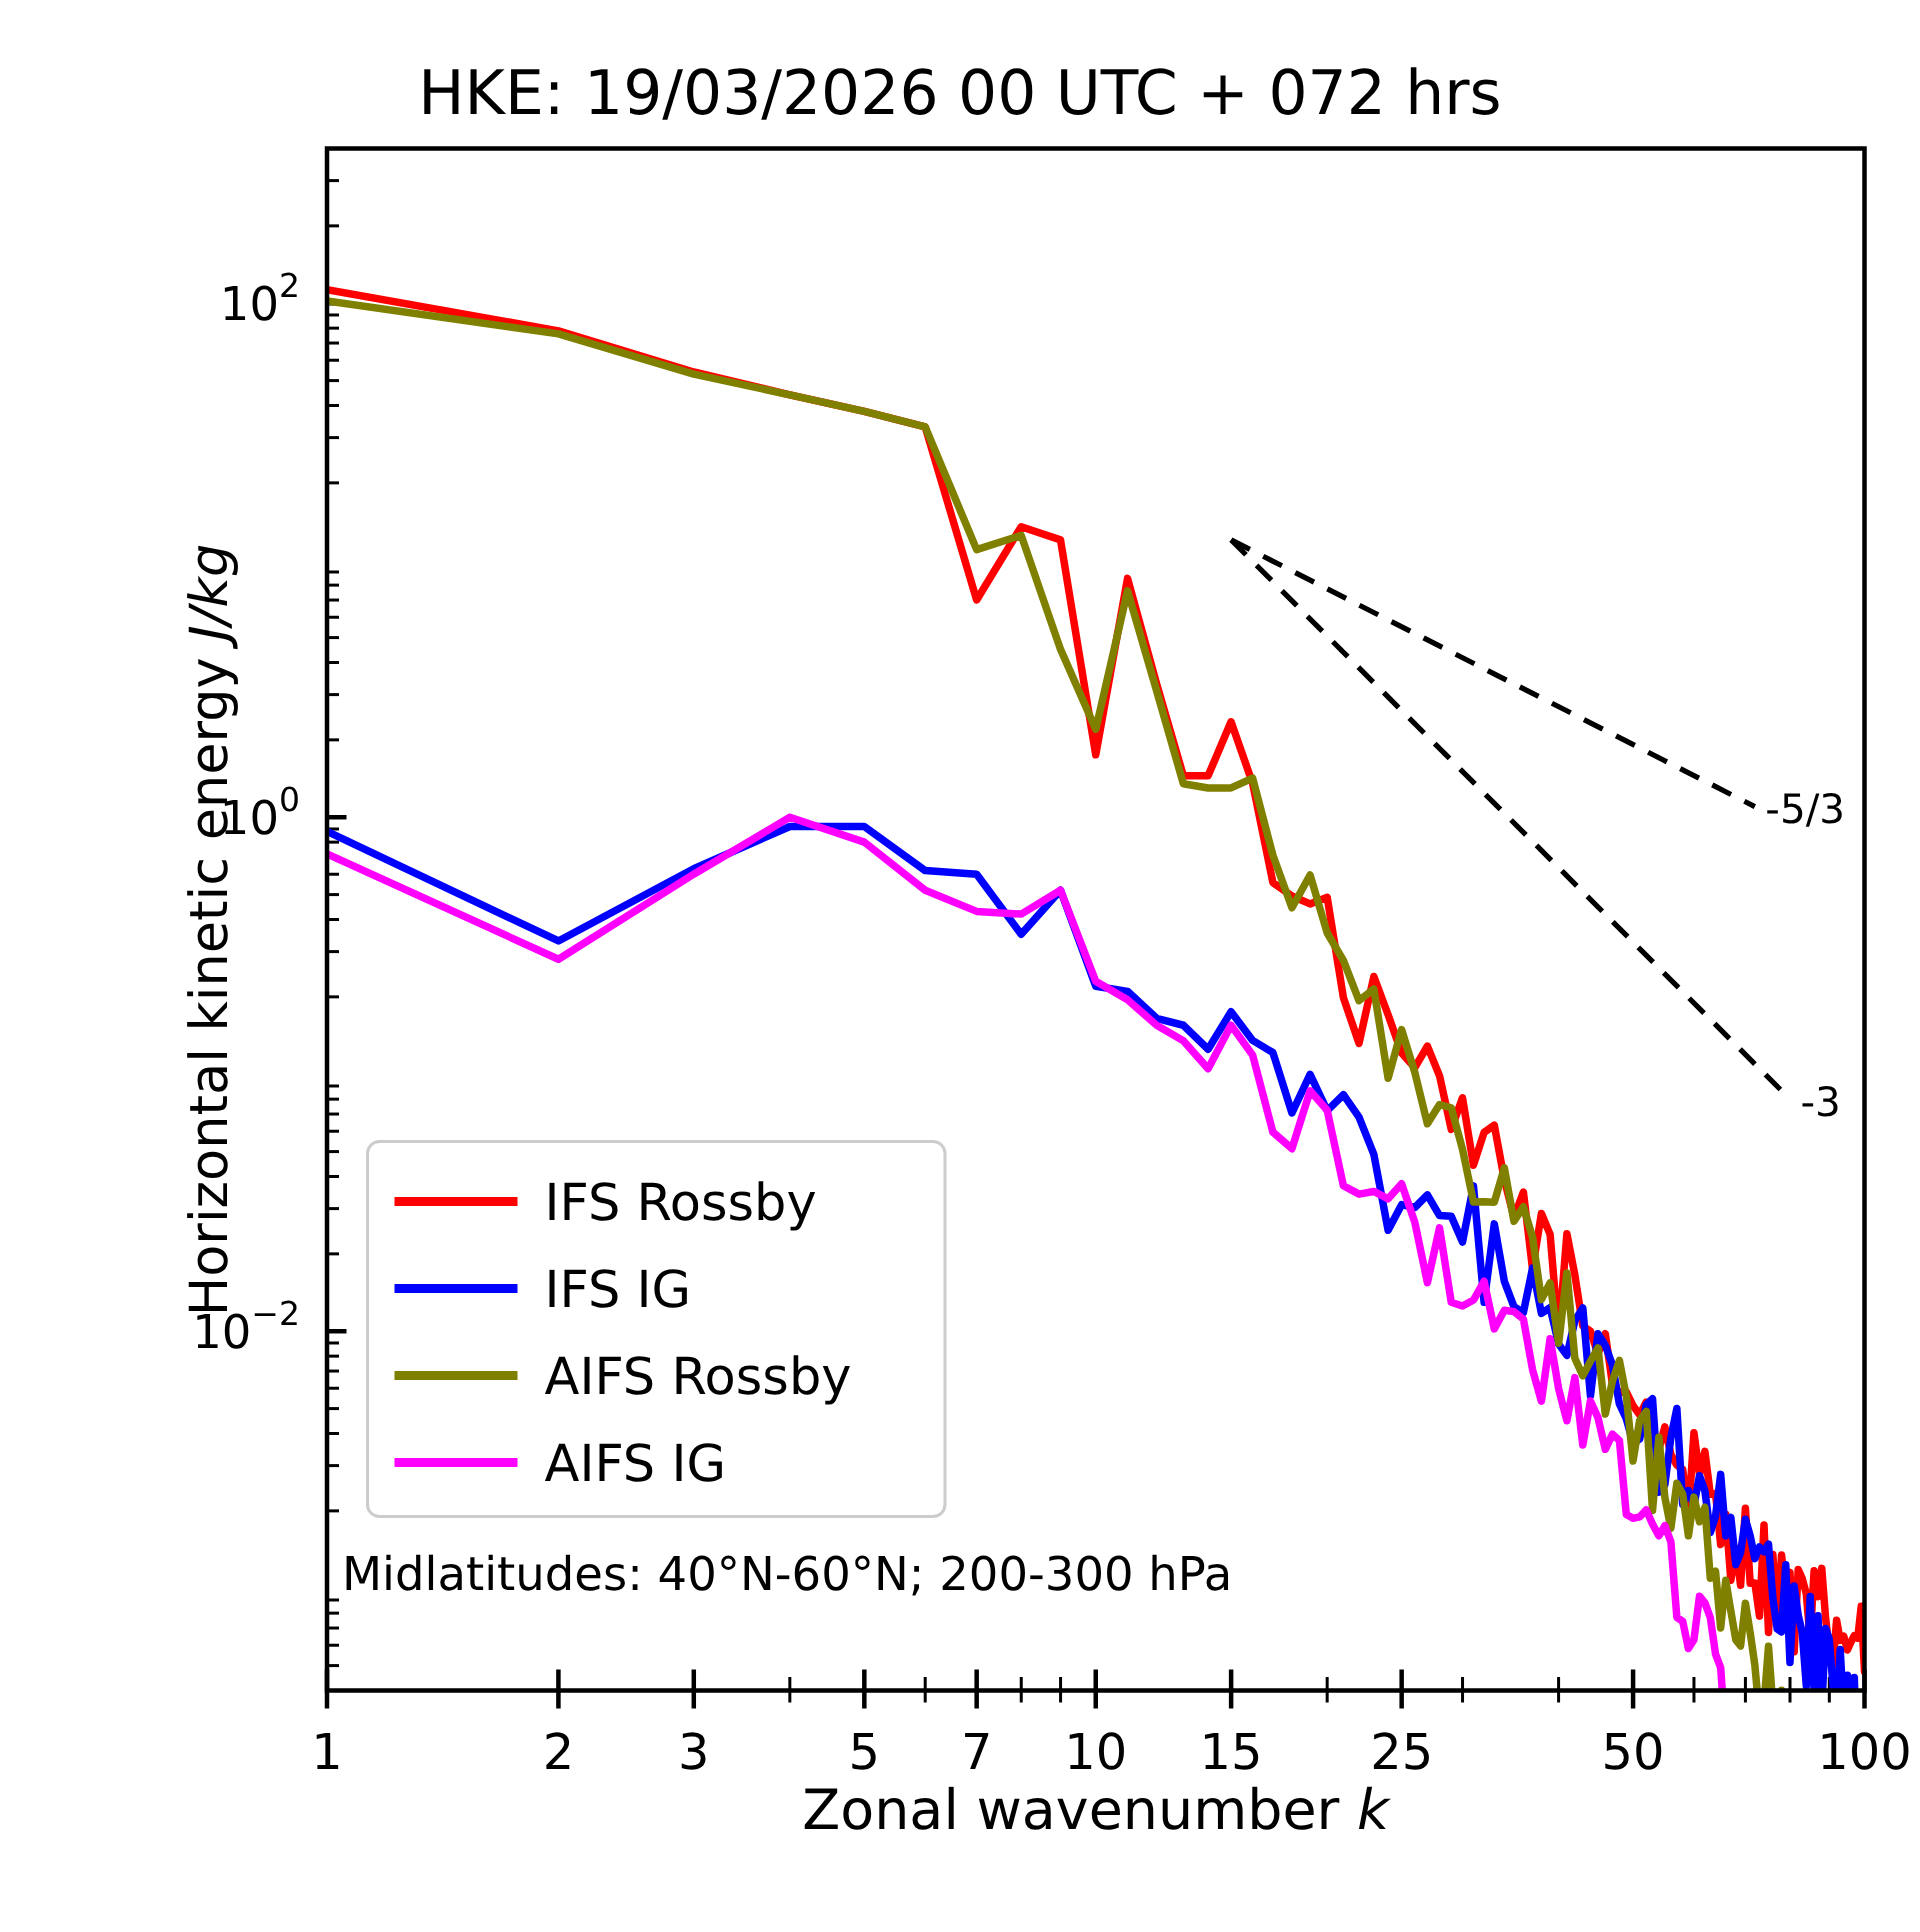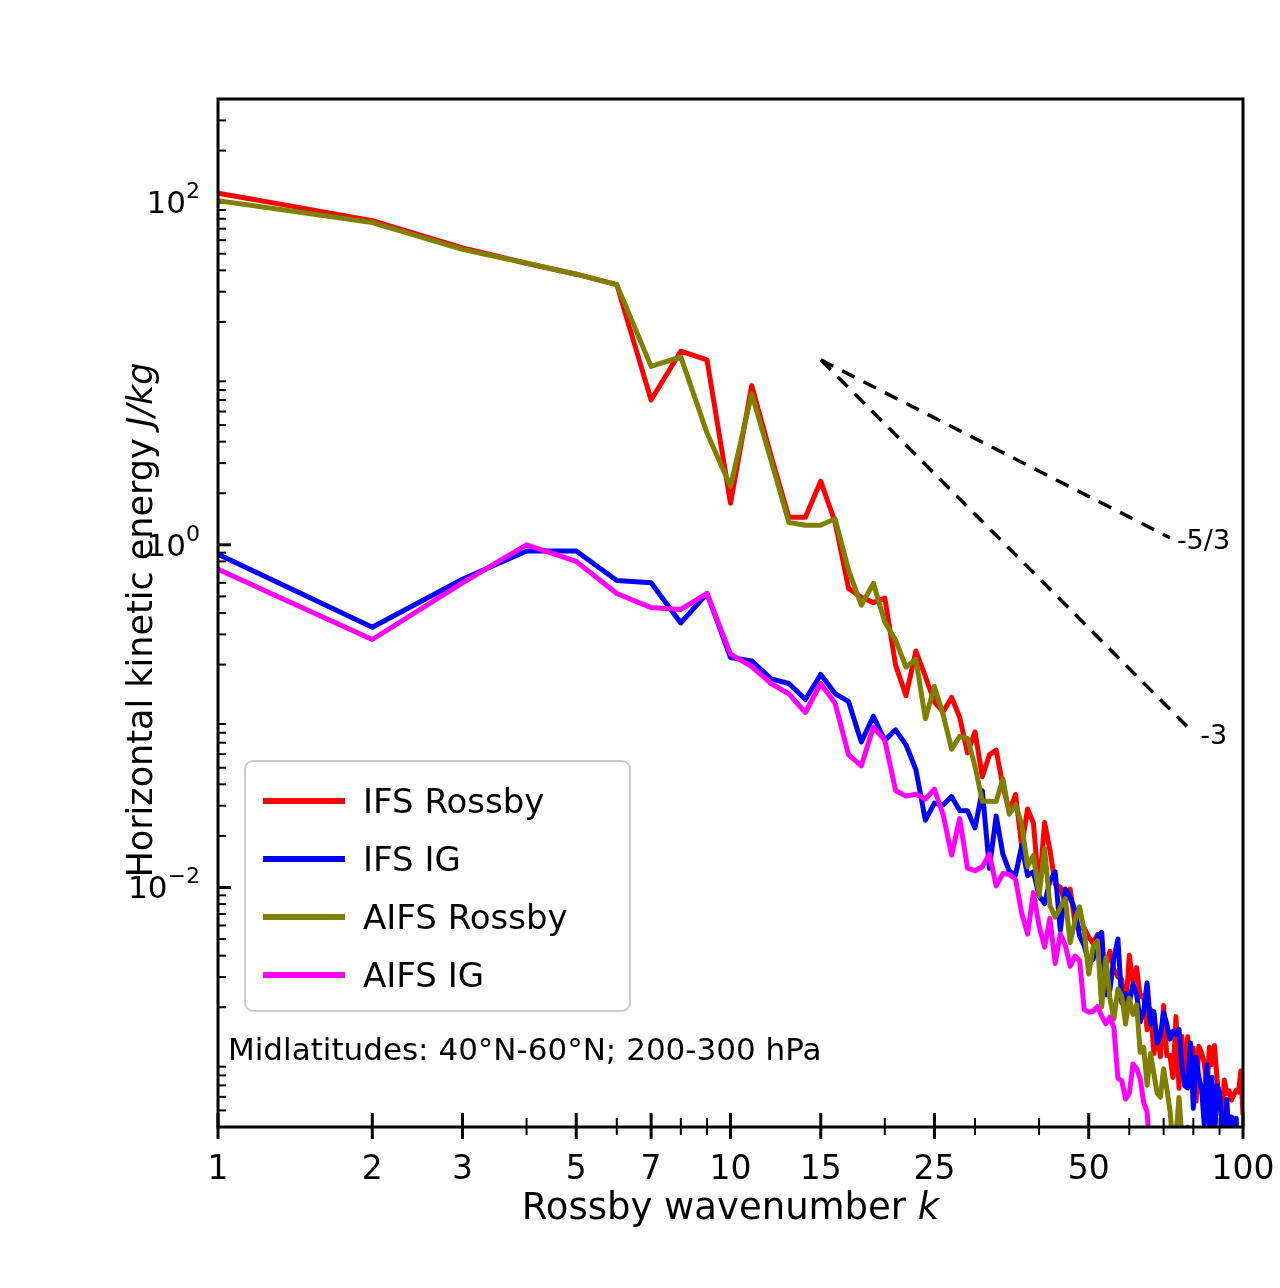--- a/index.html
+++ b/index.html
@@ -35,27 +35,28 @@
   .ticklab.y{font-size:31px;}
   .slopelab{font-family:"DejaVu Sans", sans-serif; font-size:27px; fill:#000;}
   .annotxt{font-family:"DejaVu Sans", sans-serif; font-size:31px; fill:#000;}
   .legtxt{font-family:"DejaVu Sans", sans-serif; font-size:34px; fill:#000;}
 </style>
 </head>
 <body>
 
 <div id="root">
 
+  <div id="title">HKE: 19/03/2026 00 UTC + 072 hrs</div>
 
   <div id="ylabel">
     <span>Horizontal kinetic energy </span><span class="it">J/kg</span>
   </div>
 
   <div id="xlabel">
-    <span>Rossby wavenumber </span><span class="it">k</span>
+    <span>Zonal wavenumber </span><span class="it">k</span>
   </div>
 
   <svg id="plot" width="1280" height="1288">
     <defs>
       <clipPath id="plotclip">
           <rect x="218" y="99" width="1025" height="1028"></rect>
         </clipPath>
     </defs>
 
     <rect id="plotbg" x="218" y="99" width="1025" height="1028" fill="#ffffff"></rect>

